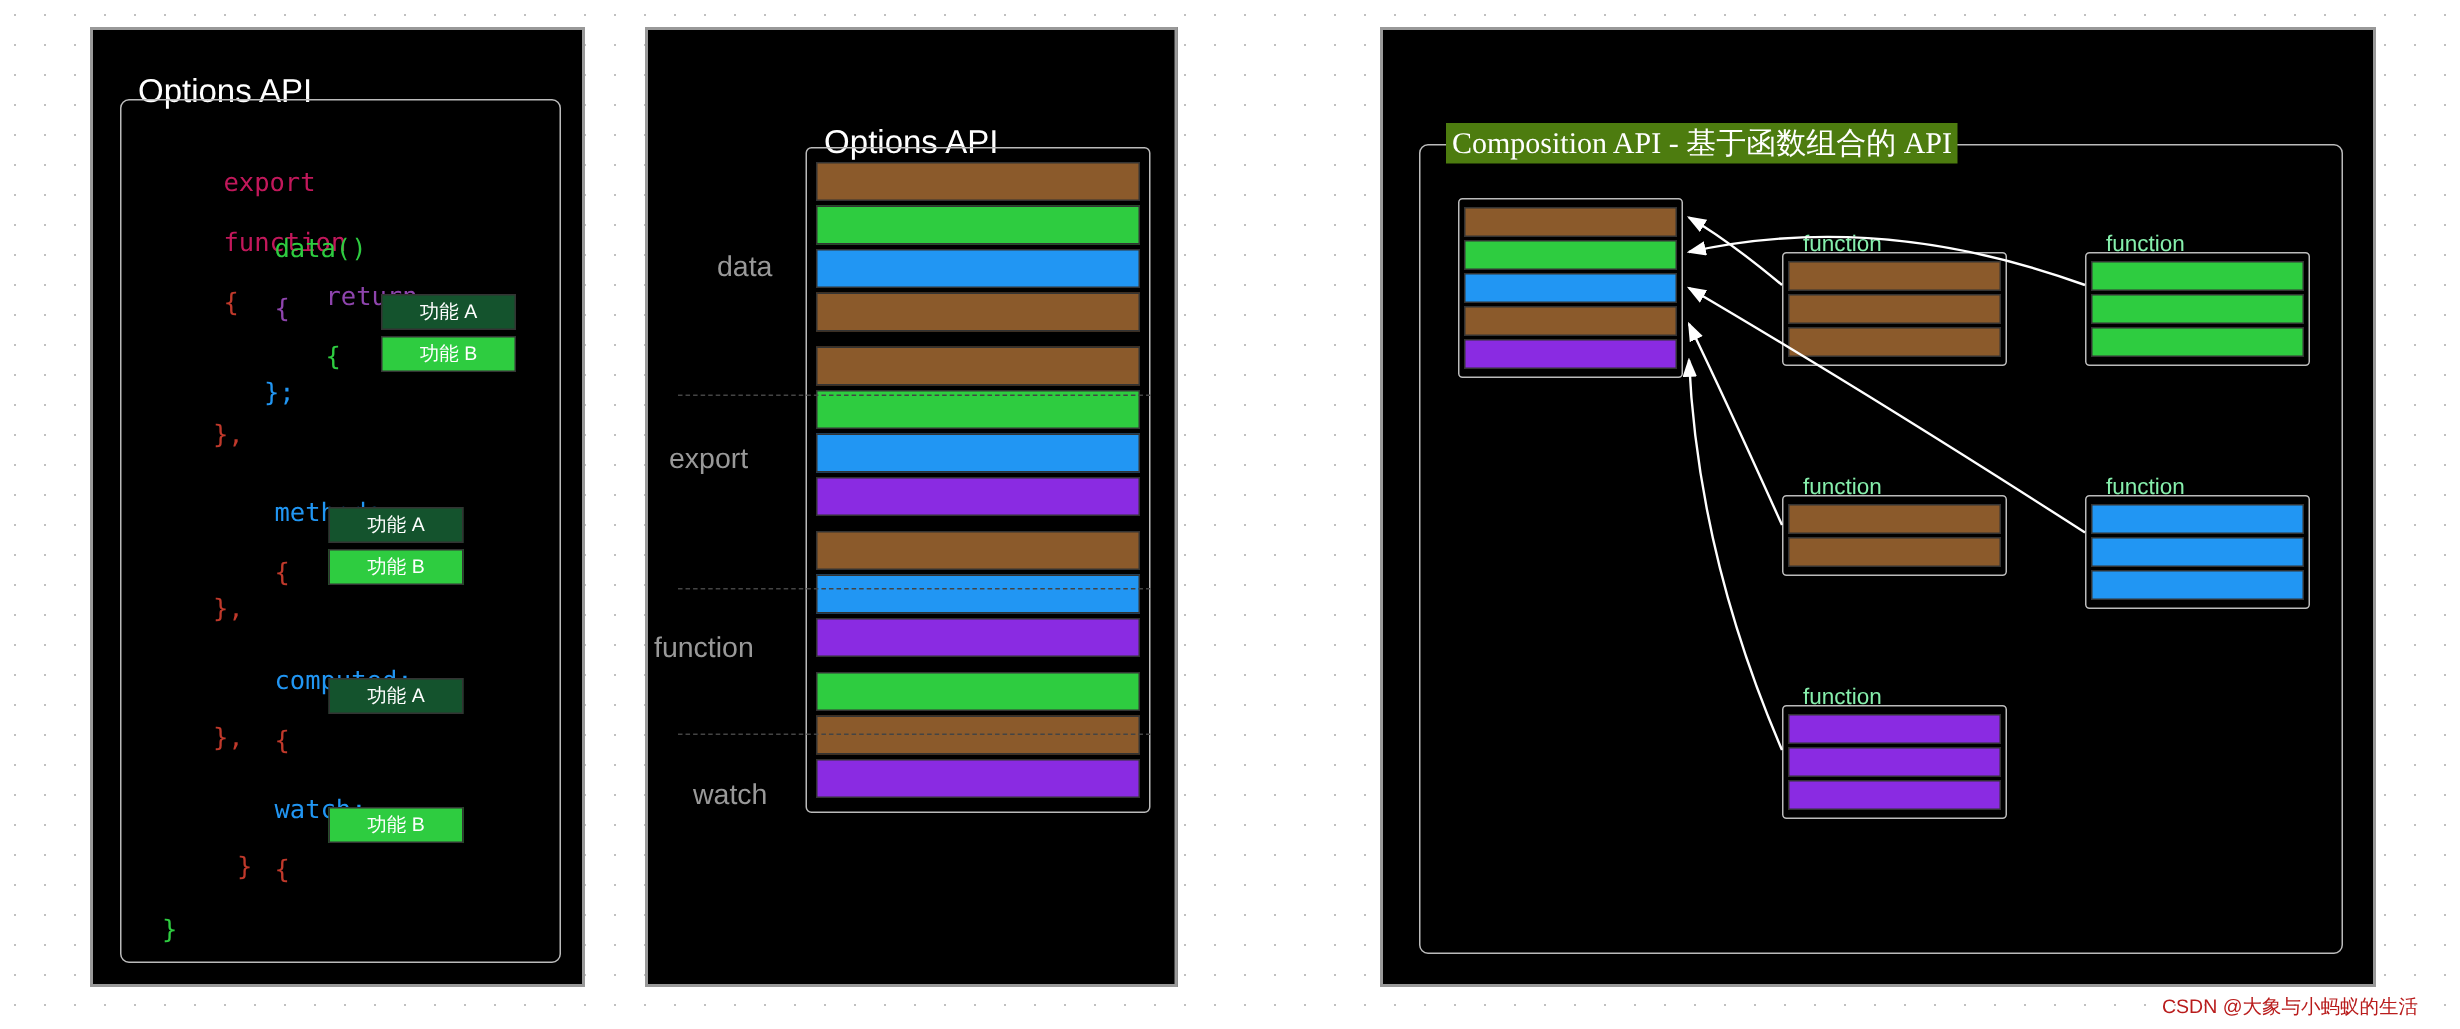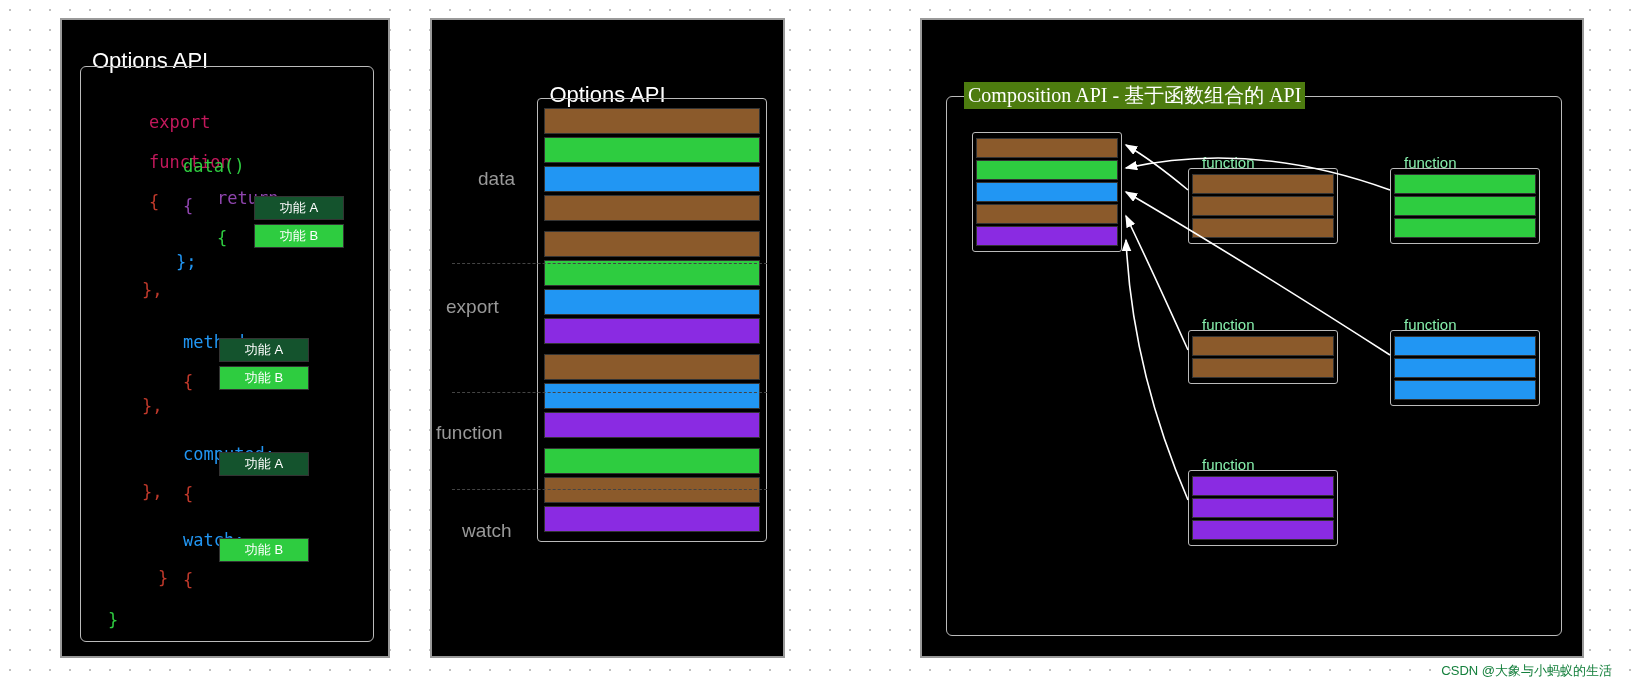--- a/index.html
+++ b/index.html
@@ -96,21 +96,21 @@
     position: absolute;
     color: #86efac; background: #000;
     font-size: 15px; padding: 0 4px;
   }
   .arrow-svg {
     position: absolute; left: 0; top: 0; width: 100%; height: 100%;
     pointer-events: none;
   }
   .watermark {
     position: absolute; right: 28px; bottom: 6px;
-    color: #15803d; font-size: 13px;
+    color: #b91c1c; font-size: 13px;
   }
 </style>
 </head>
 <body>
 
 <div class="panel p1">
   <div class="p1-title">Options API</div>
   <div class="p1-inner"></div>
 
   <div class="code-line" style="left:46px; top:72px">

